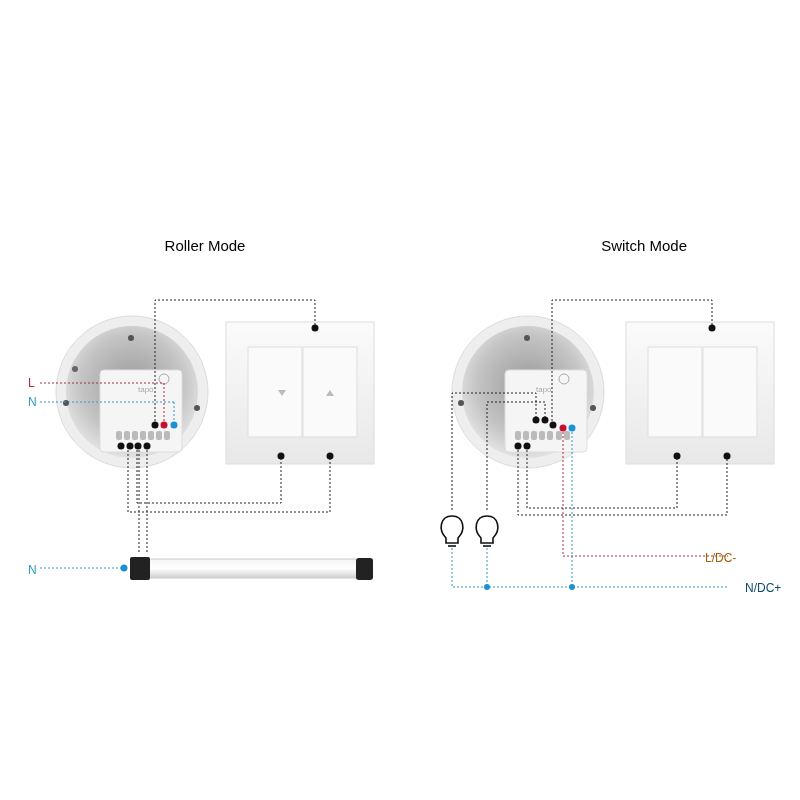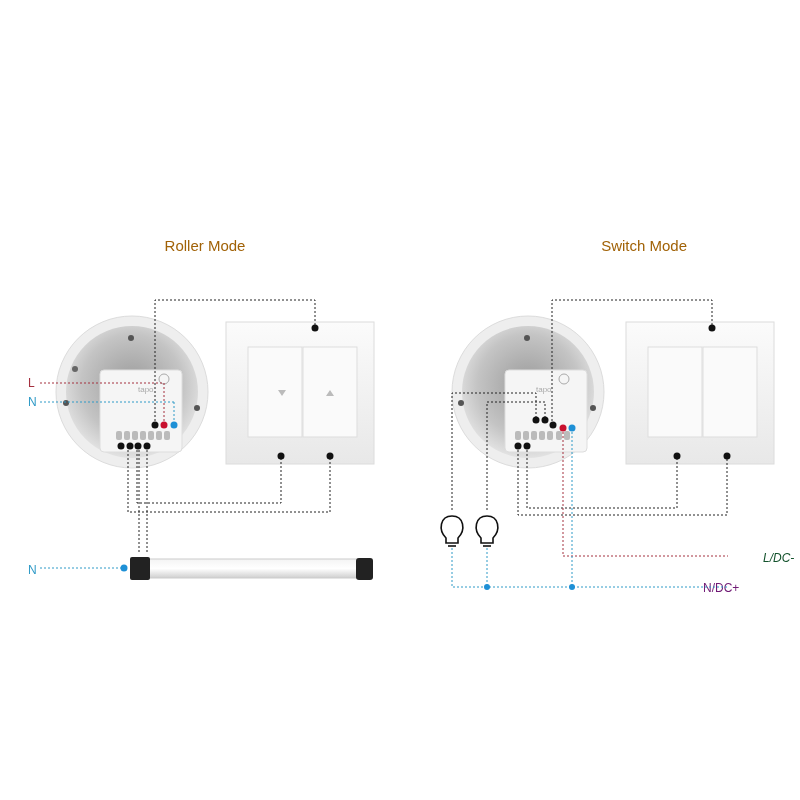--- a/index.html
+++ b/index.html
@@ -1,32 +1,32 @@
 <!DOCTYPE html>
 <html><head>
   <meta charset="utf-8">
   <style>
     html, body { margin: 0; padding: 0; background: #ffffff; }
     body { width: 800px; height: 800px; position: relative; overflow: hidden;
       font-family: "Liberation Sans", "DejaVu Sans", sans-serif; }
-    .title { position: absolute; font-size: 15px; color: #a16207; text-align: center; }
+    .title { position: absolute; font-size: 15px; color: #000000; text-align: center; }
     .lbl { position: absolute; font-size: 12px; }
     svg { position: absolute; left: 0; top: 0; }
   </style>
 </head>
 <body>
 
 <div class="title" style="left:130px; top:237px; width:150px;">Roller Mode</div>
 <div class="title" style="left:537px; top:237px; width:150px;text-align:right;">Switch Mode</div>
 
 <div class="lbl" style="left:28px; top:376px; color:#a4303f;">L</div>
 <div class="lbl" style="left:28px; top:395px; color:#2f9ac7;">N</div>
 <div class="lbl" style="left:28px; top:563px; color:#2f9ac7;">N</div>
-<div class="lbl" style="left:763px; top:551px; color:#14532d;font-style:italic;">L/DC-</div>
-<div class="lbl" style="left:703px; top:581px; color:#701a75;">N/DC+</div>
+<div class="lbl" style="left:705px; top:551px; color:#a16207;">L/DC-</div>
+<div class="lbl" style="left:745px; top:581px; color:#0c4a6e;">N/DC+</div>
 
 <svg width="800" height="800" viewBox="0 0 800 800">
   <defs>
     <radialGradient id="boxg" cx="50%" cy="45%" r="55%">
       <stop offset="0%" stop-color="#9a9a9a"></stop>
       <stop offset="70%" stop-color="#c4c4c4"></stop>
       <stop offset="100%" stop-color="#e2e2e2"></stop>
     </radialGradient>
     <linearGradient id="tube" x1="0" y1="0" x2="0" y2="1">
       <stop offset="0%" stop-color="#f4f4f4"></stop>

